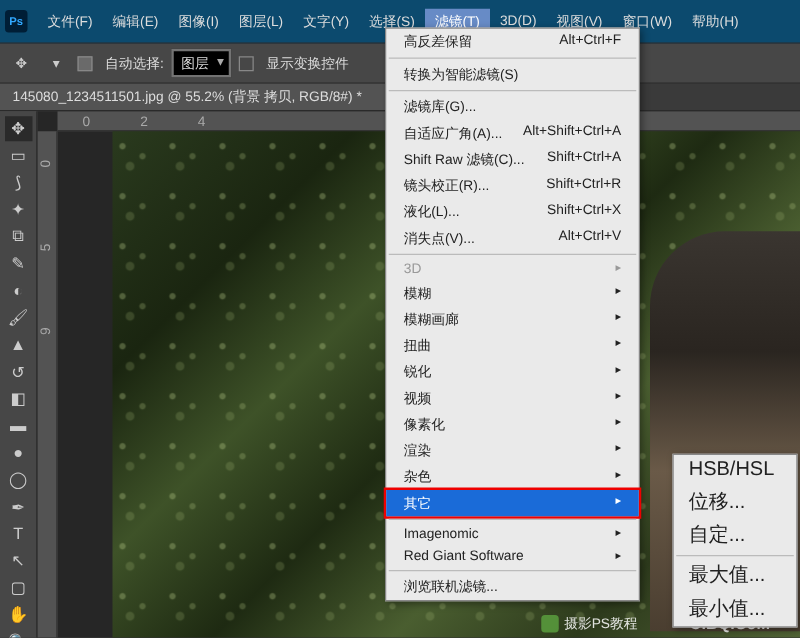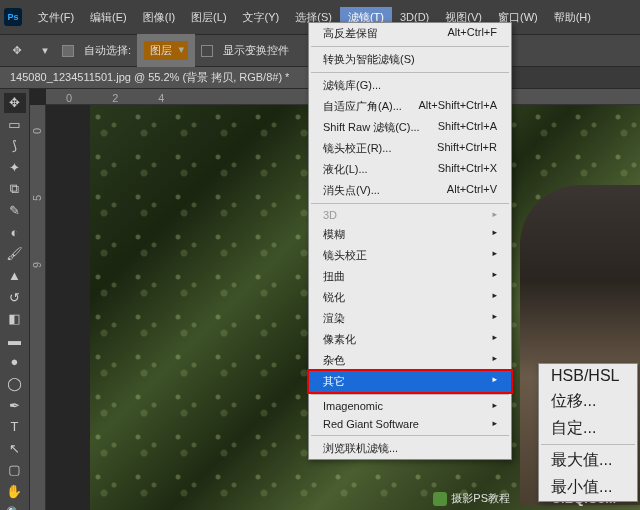--- a/index.html
+++ b/index.html
@@ -1,26 +1,26 @@
 <!DOCTYPE html>
 <html><head>
 <meta charset="utf-8">
 <style>
 *{margin:0;padding:0;box-sizing:border-box;font-family:"Microsoft YaHei",Arial,sans-serif;font-size:11px;user-select:none}
 body{background:#535353;width:640px;height:510px;overflow:hidden;position:relative}
-.menubar{background:#404040;height:35px;display:flex;align-items:center;padding-left:4px;border-bottom:1px solid #2a2a2a}
+.menubar{background:#0c4a6e;height:35px;display:flex;align-items:center;padding-left:4px;border-bottom:1px solid #2a2a2a}
 .ps-logo{width:18px;height:18px;background:#001e36;border-radius:3px;display:flex;align-items:center;justify-content:center;color:#31a8ff;font-weight:bold;font-size:9px;margin-right:8px}
 .menu-item{color:#ddd;padding:3px 8px;cursor:default}
 .menu-item.active{background:#678bc6;color:#fff}
 .opt-bar{background:#474747;height:32px;display:flex;align-items:center;padding:0 6px;border-bottom:1px solid #2a2a2a;gap:6px}
 .ic{width:22px;height:22px;display:flex;align-items:center;justify-content:center;color:#ccc}
 .checkbox{width:12px;height:12px;border:1px solid #888;display:inline-block;margin-right:4px;vertical-align:middle}
 .checkbox.on{background:#6a6a6a}
 .opt-label{color:#ddd;font-size:11px}
-.dd{background:#a16207;border:7px solid #737373;color:#ddd;padding:2px 16px 2px 6px;position:relative}
+.dd{background:#000000;border:2px solid #737373;color:#ddd;padding:2px 16px 2px 6px;position:relative}
 .dd::after{content:"▾";position:absolute;right:4px;color:#aaa}
 .tab-bar{background:#3a3a3a;height:22px;display:flex;align-items:center;border-bottom:1px solid #2a2a2a}
 .doc-tab{background:#535353;color:#ddd;padding:3px 10px;font-size:10px;display:flex;align-items:center;gap:23px}
 .close-x{color:#999;font-size:10px}
 .workspace{display:flex;height:434px}
 .toolbox{width:30px;background:#474747;display:flex;flex-direction:column;align-items:center;padding-top:4px;gap:2px;border-right:1px solid #2a2a2a}
 .tool{width:22px;height:20px;display:flex;align-items:center;justify-content:center;color:#ccc;font-size:13px}
 .tool.sel{background:#2a2a2a}
 .canvas{flex:1;background:#262626;position:relative;overflow:hidden}
 .ruler-h{position:absolute;top:0;left:16px;right:0;height:16px;background:#535353;border-bottom:1px solid #333;color:#aaa;font-size:8px;display:flex;align-items:flex-end;padding-left:20px}
@@ -156,37 +156,41 @@
   <div class="dd-sep"></div>
   <div class="dd-row dis arrow">
       <span>3D</span>
       <span></span>
     </div>
   <div class="dd-row arrow">
       <span>模糊</span>
       <span></span>
     </div>
   <div class="dd-row arrow">
-      <span>镜头校正</span>
+      <span>模糊画廊</span>
       <span></span>
     </div>
   <div class="dd-row arrow">
       <span>扭曲</span>
       <span></span>
     </div>
   <div class="dd-row arrow">
       <span>锐化</span>
       <span></span>
     </div>
   <div class="dd-row arrow">
+      <span>视频</span>
+      <span></span>
+    </div>
+  <div class="dd-row arrow">
+      <span>像素化</span>
+      <span></span>
+    </div>
+  <div class="dd-row arrow">
       <span>渲染</span>
-      <span></span>
-    </div>
-  <div class="dd-row arrow">
-      <span>像素化</span>
       <span></span>
     </div>
   <div class="dd-row arrow">
       <span>杂色</span>
       <span></span>
     </div>
   <div class="redbox">
     <div class="dd-row hl arrow">
         <span>其它</span>
         <span></span>

